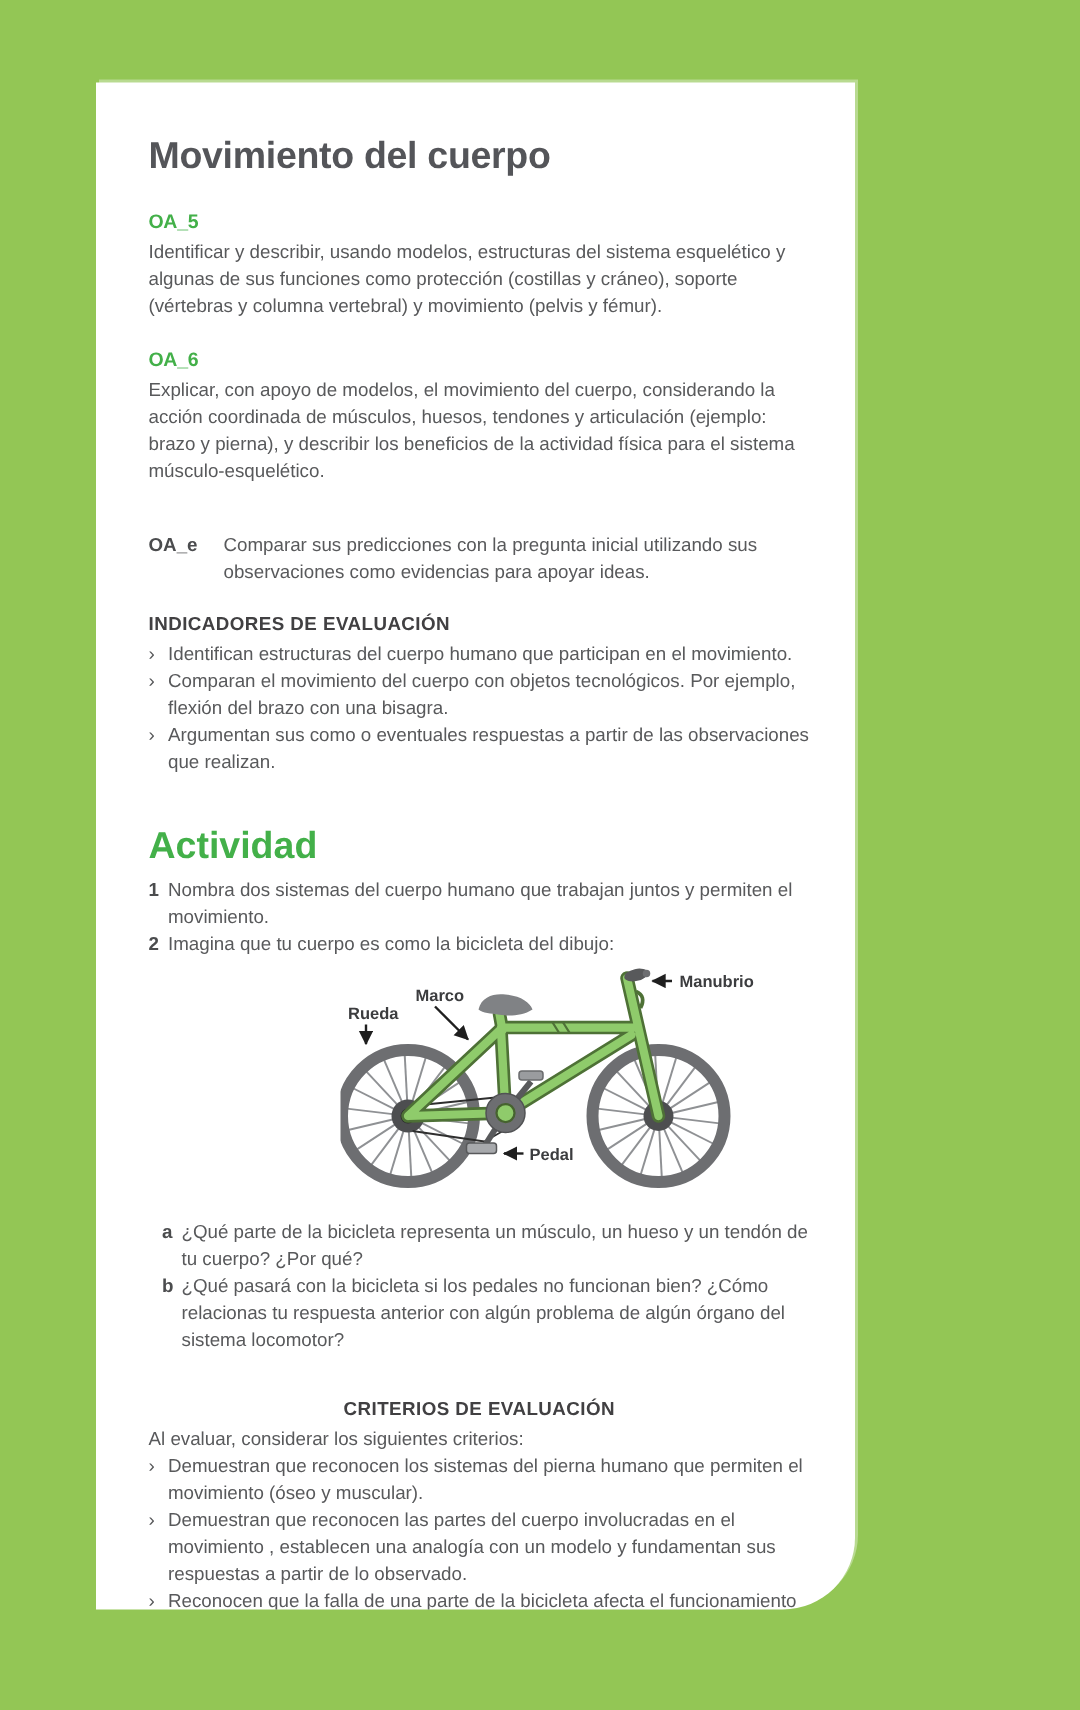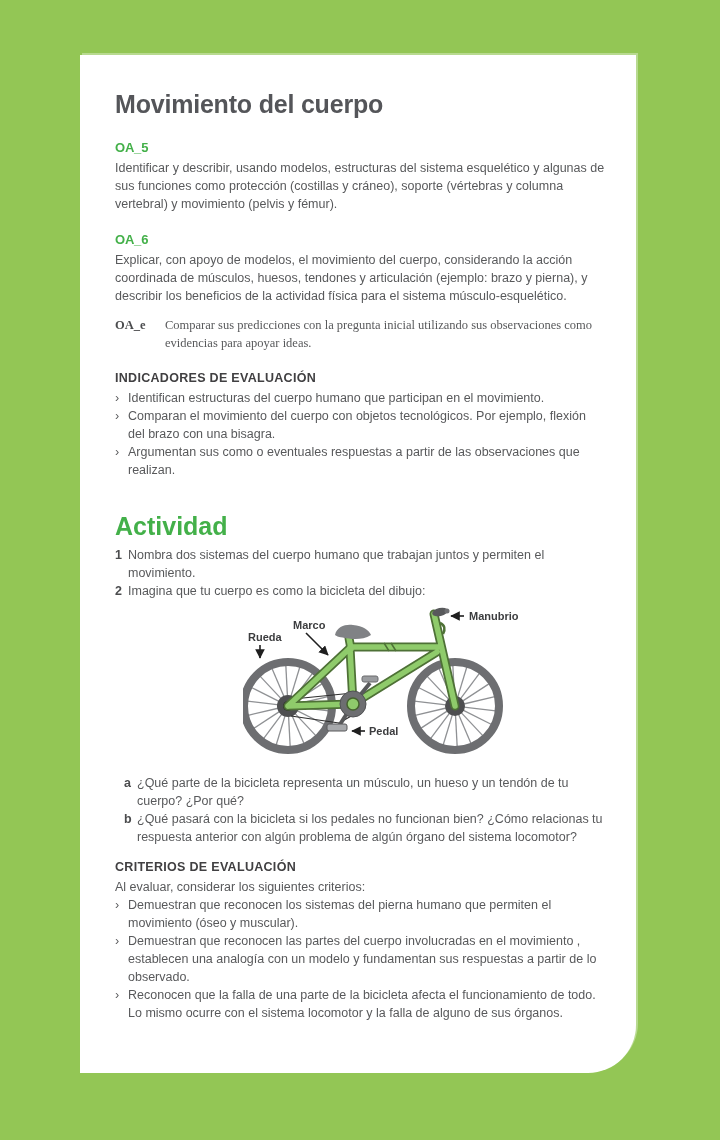--- a/index.html
+++ b/index.html
@@ -4,22 +4,22 @@
 <style>
   html,body{margin:0;padding:0;}
   body{
     width:720px;height:1140px;
     background:#93C655;
     font-family:"Liberation Sans","DejaVu Sans",sans-serif;
     position:relative;
     -webkit-font-smoothing:antialiased;
   }
   .card{
-    position:absolute;left:80px;top:55px;
-    width:556px;height:1018px;
+    position:absolute;left:64px;top:55px;
+    width:506px;height:1018px;
     background:#ffffff;
     border-radius:0 0 48px 0;
     box-sizing:border-box;
     padding:36px 30px 40px 35px;
     box-shadow:2px -2px 0 0 rgba(255,255,255,0.35);
     overflow:hidden;
   }
   h1.page-title{
     margin:0 0 22px 0;
     font-size:25px;line-height:1.1;
@@ -35,31 +35,31 @@
     margin:34px 0 5px 0;
     font-size:25px;line-height:1.1;
     color:#43B049;
   }
   p.body-p{
     margin:0;
     font-size:12.5px;line-height:18px;
     color:#58595B;
   }
   .oae-row{
-    display:flex;margin-top:11px;
-    font-size:12.5px;line-height:18px;color:#58595B;font-family:Liberation Serif, serif;
+    display:flex;margin-top:31px;
+    font-size:12.5px;line-height:18px;color:#58595B;
   }
   .oae-label{flex:0 0 50px;font-weight:bold;color:#4B4C4E;}
   .oae-row p{margin:0;flex:1;}
   h3.caps-h{
     margin:17px 0 2px 0;
     font-size:12.5px;line-height:18px;
     color:#414042;letter-spacing:0.3px;
   }
-  h3.caps-h.crit{margin-top:12px;}
+  h3.caps-h.crit{margin-top:28px;text-align:center;}
   ul.chevrons{list-style:none;margin:0;padding:0;}
   ul.chevrons li{
     display:flex;
     font-size:12.5px;line-height:18px;color:#58595B;
   }
   ul.chevrons .mk{flex:0 0 13px;color:#58595B;}
   ol.nums, ol.letters{list-style:none;margin:4px 0 0 0;padding:0;}
   ol.nums li, ol.letters li{
     display:flex;
     font-size:12.5px;line-height:18px;color:#58595B;

